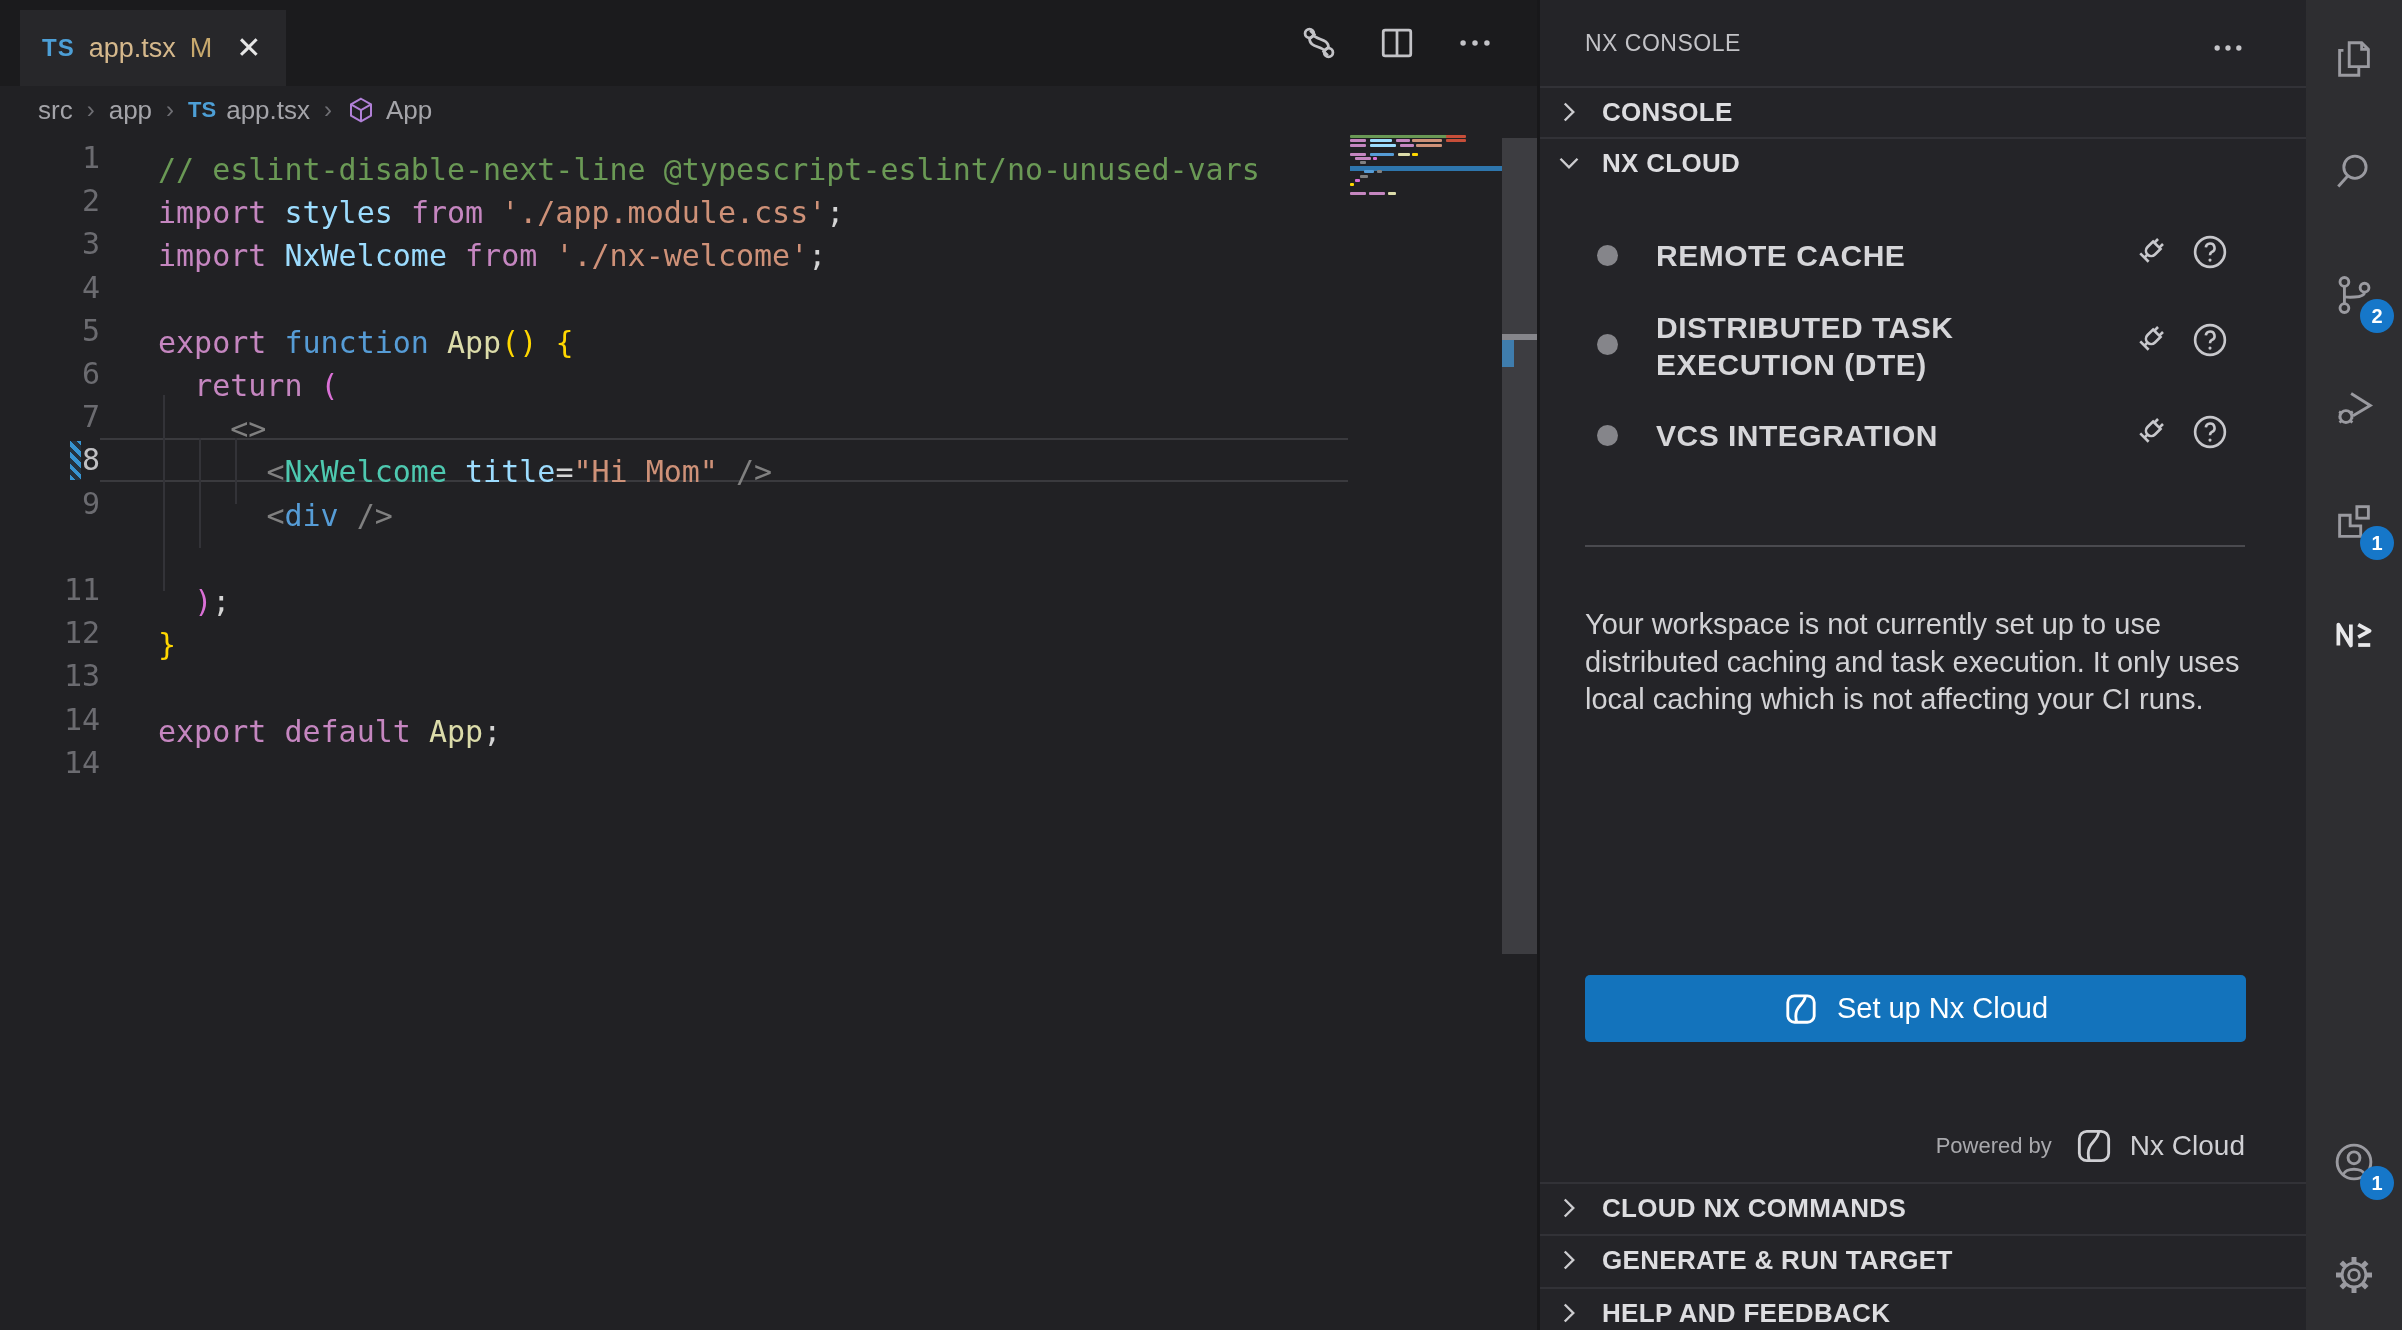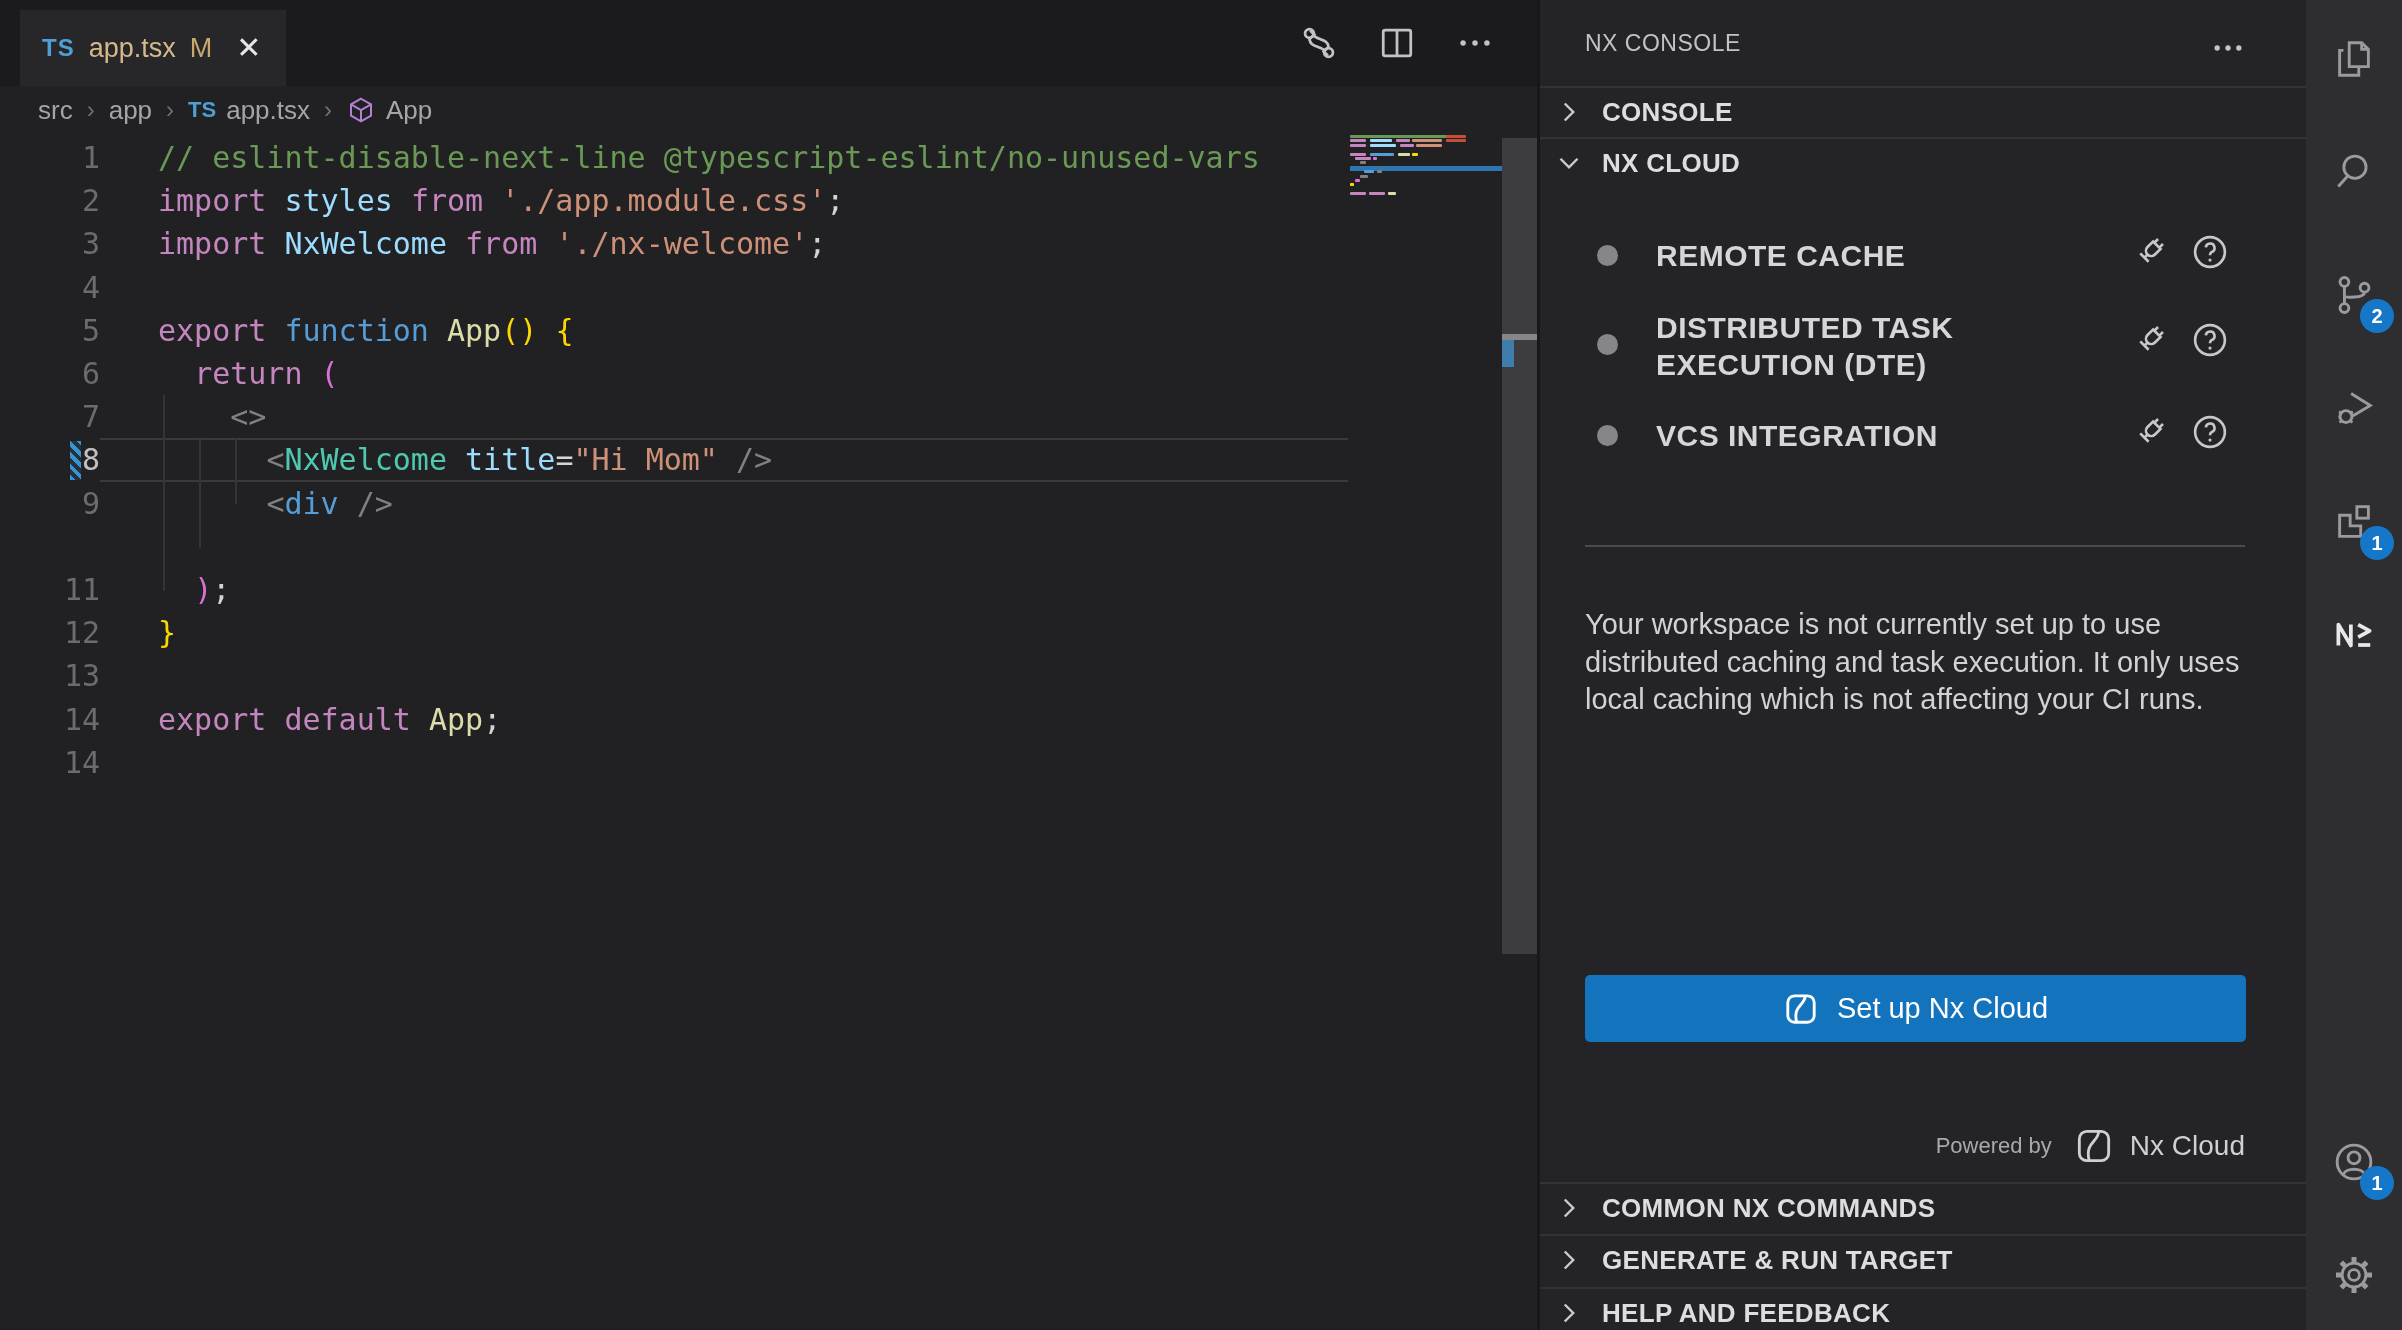--- a/index.html
+++ b/index.html
@@ -25,21 +25,21 @@
   .breadcrumb { position:absolute; left:38px; top:86px; height:48px; display:flex; align-items:center; gap:14px;
     color:#a4a4a9; font-size:26px; }
   .breadcrumb .sep { color:#6f6f74; font-size:24px; }
   .breadcrumb .ts-ico { color:#4d9fd6; font-weight:bold; font-size:22px; }
   .crumb { display:flex; align-items:center; gap:10px; }
   
   #code { position:absolute; left:0; top:134px; width:1537px; bottom:0; font-family:"DejaVu Sans Mono", monospace; font-size:30px; }
   .cline { position:absolute; left:0; height:44px; width:1348px; white-space:pre; line-height:44px; }
   .cline .lnum { position:absolute; left:0; top:0; width:100px; text-align:right; color:#6b6b70; }
   .cline .lnum.active { color:#c0c0c3; }
-  .cline .ltext { position:absolute; left:158px; top:0;text-align:center; }
+  .cline .ltext { position:absolute; left:158px; top:12px;text-align:center; }
   .curline { position:absolute; left:100px; width:1248px; height:44px; border-top:2px solid #3a3a3e; border-bottom:2px solid #3a3a3e; }
   .gutter-mod { position:absolute; left:70px; width:11px; height:39px;
     background:repeating-linear-gradient(45deg,#3794d1 0 4px, rgba(55,148,209,.15) 4px 8px); }
   .iguide { position:absolute; width:2px; background:#333338; }
   
   #minimap { position:absolute; left:1350px; top:135px; width:152px; height:72px; }
   .mrow { position:absolute; height:3px; border-radius:1px; }
   .mhl { position:absolute; left:0; width:152px; height:5px; background:#2e76ad; }
   .sbar { position:absolute; left:1502px; top:138px; width:35px; height:816px; background:#3d3d41; }
   .sbar-cursor { position:absolute; left:1502px; top:334px; width:35px; height:6px; background:#86868b; }
@@ -305,21 +305,21 @@
       </span>
       <span class="brand">Nx Cloud</span>
     </div>
 
     <div class="sect-row" style="top:1182px;">
       <span>
         <svg width="34" height="34" viewBox="0 0 24 24" fill="none" stroke="#cccccf" stroke-width="1.7">
             <polyline points="9,6 15,12 9,18"></polyline>
           </svg>
       </span>
-      <span class="lbl">COMMON NX COMMANDS</span>
+      <span class="lbl">CLOUD NX COMMANDS</span>
     </div>
     <div class="sect-row" style="top:1234px;">
       <span>
         <svg width="34" height="34" viewBox="0 0 24 24" fill="none" stroke="#cccccf" stroke-width="1.7">
             <polyline points="9,6 15,12 9,18"></polyline>
           </svg>
       </span>
       <span class="lbl">GENERATE &amp; RUN TARGET</span>
     </div>
     <div class="sect-row" style="top:1287px;">

